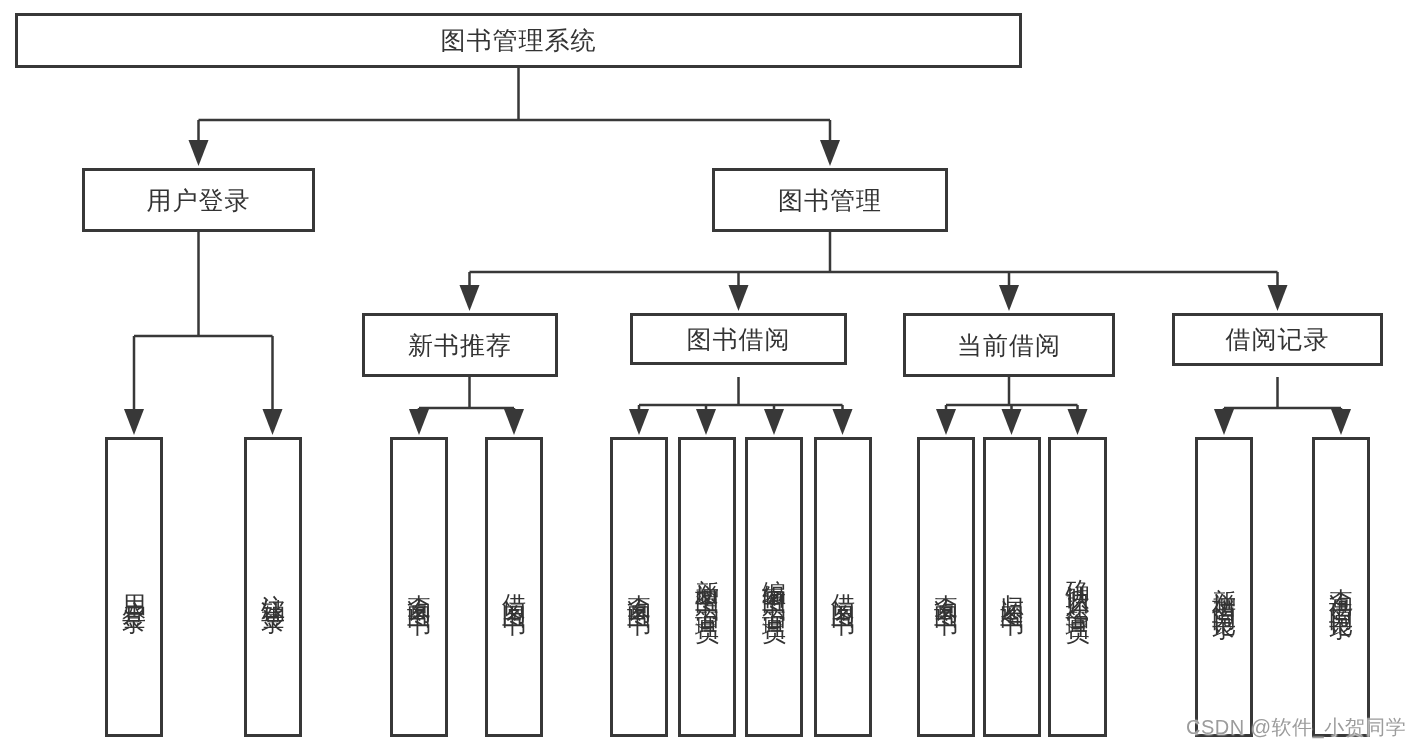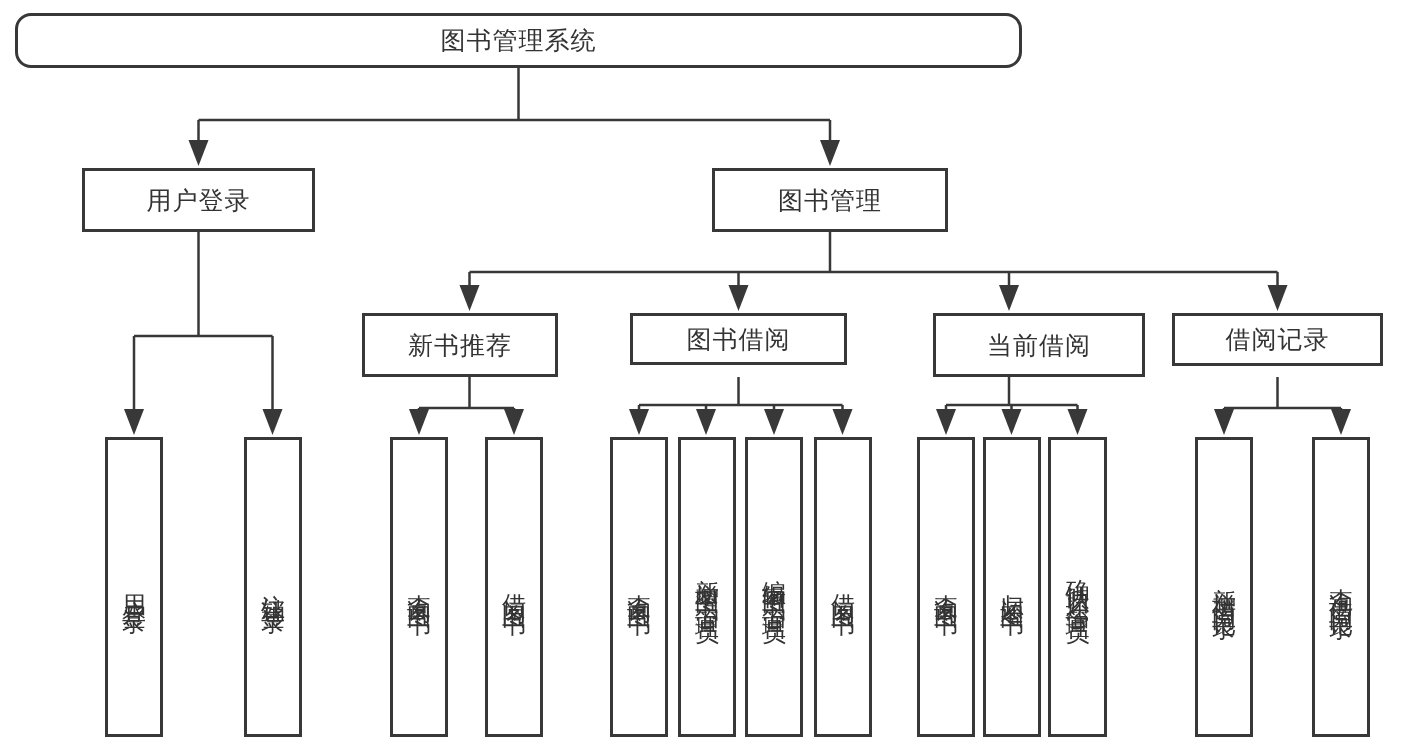--- a/index.html
+++ b/index.html
@@ -97,38 +97,38 @@
       <polygon points="764,409 784,409 774,435"></polygon>
       <polygon points="832.5,409 852.5,409 842.5,435"></polygon>
       <polygon points="936,409 956,409 946,435"></polygon>
       <polygon points="1001.5,409 1021.5,409 1011.5,435"></polygon>
       <polygon points="1067.5,409 1087.5,409 1077.5,435"></polygon>
       <polygon points="1214,409 1234,409 1224,435"></polygon>
       <polygon points="1331,409 1351,409 1341,435"></polygon>
     </g>
   </svg>
 
-  <div class="node h-node" style="left:15px; top:13px; width:1007px; height:55px;border-radius:16px;">
+  <div class="node h-node" style="left:15px; top:13px; width:1007px; height:55px;">
     <span>图书管理系统</span>
   </div>
 
   <div class="node h-node" style="left:82px; top:168px; width:233px; height:64px;">
     <span>用户登录</span>
   </div>
   <div class="node h-node" style="left:712px; top:168px; width:236px; height:64px;text-align:right;">
     <span>图书管理</span>
   </div>
 
   <div class="node h-node" style="left:362px; top:313px; width:196px; height:64px;">
     <span>新书推荐</span>
   </div>
   <div class="node h-node" style="left:630px; top:313px; width:217px; height:52px;">
     <span>图书借阅</span>
   </div>
-  <div class="node h-node" style="left:903px; top:313px; width:212px; height:64px;margin-left:30px;">
+  <div class="node h-node" style="left:903px; top:313px; width:212px; height:64px;">
     <span>当前借阅</span>
   </div>
   <div class="node h-node" style="left:1172px; top:313px; width:211px; height:53px;">
     <span>借阅记录</span>
   </div>
 
   <div class="node v-node" style="left:105px; top:437px; width:58px; height:300px;">
     <span>用户登录</span>
   </div>
   <div class="node v-node" style="left:244px; top:437px; width:58px; height:300px;">
@@ -165,14 +165,15 @@
     <span>确认归还（管理员）</span>
   </div>
 
   <div class="node v-node" style="left:1195px; top:437px; width:58px; height:300px;">
     <span>新增借阅记录</span>
   </div>
   <div class="node v-node" style="left:1312px; top:437px; width:58px; height:300px;">
     <span>查询借阅记录</span>
   </div>
 
+  <div class="watermark">CSDN @软件_小贺同学</div>
 
 </div>
 
 </body></html>

